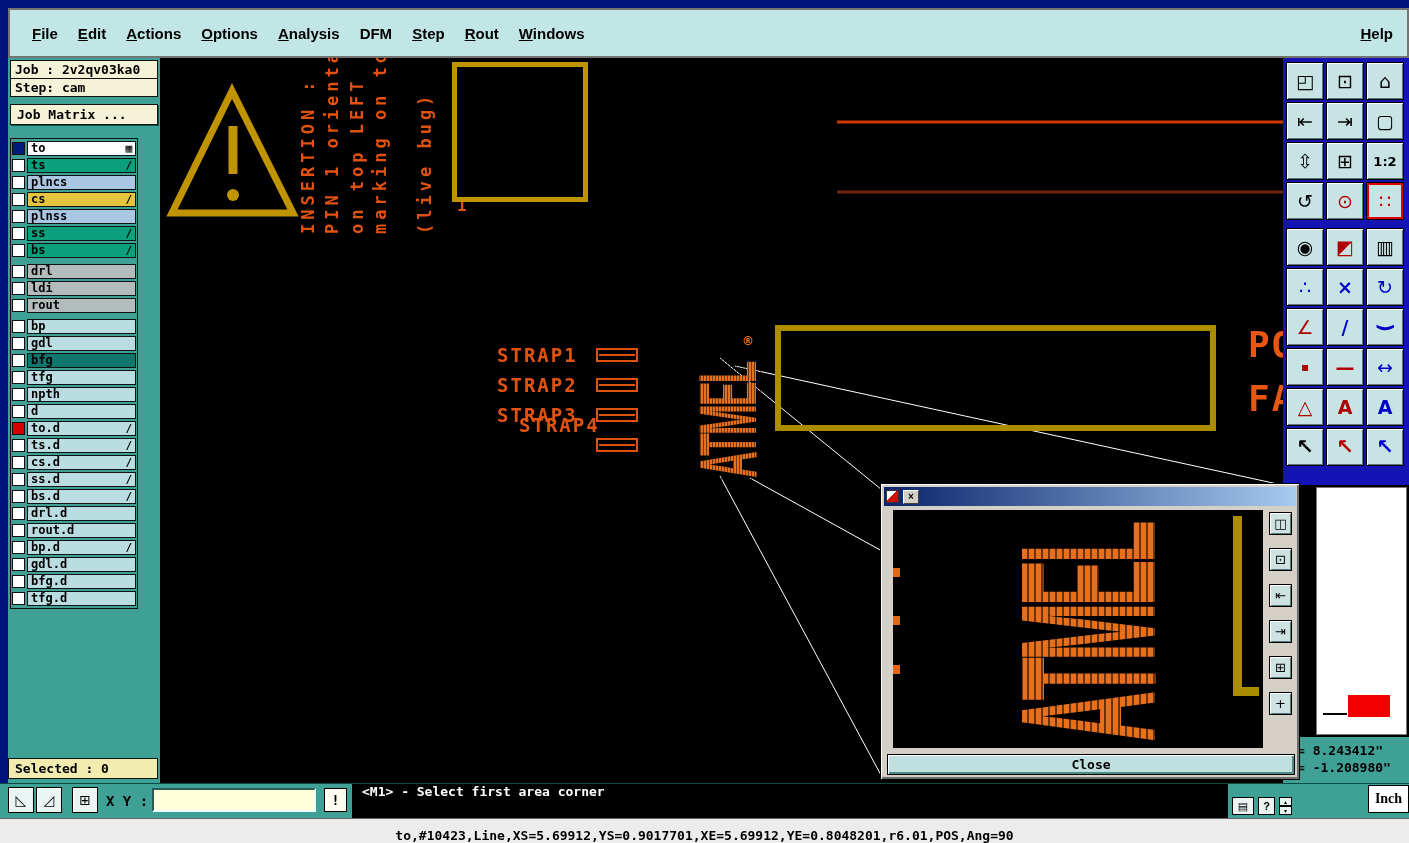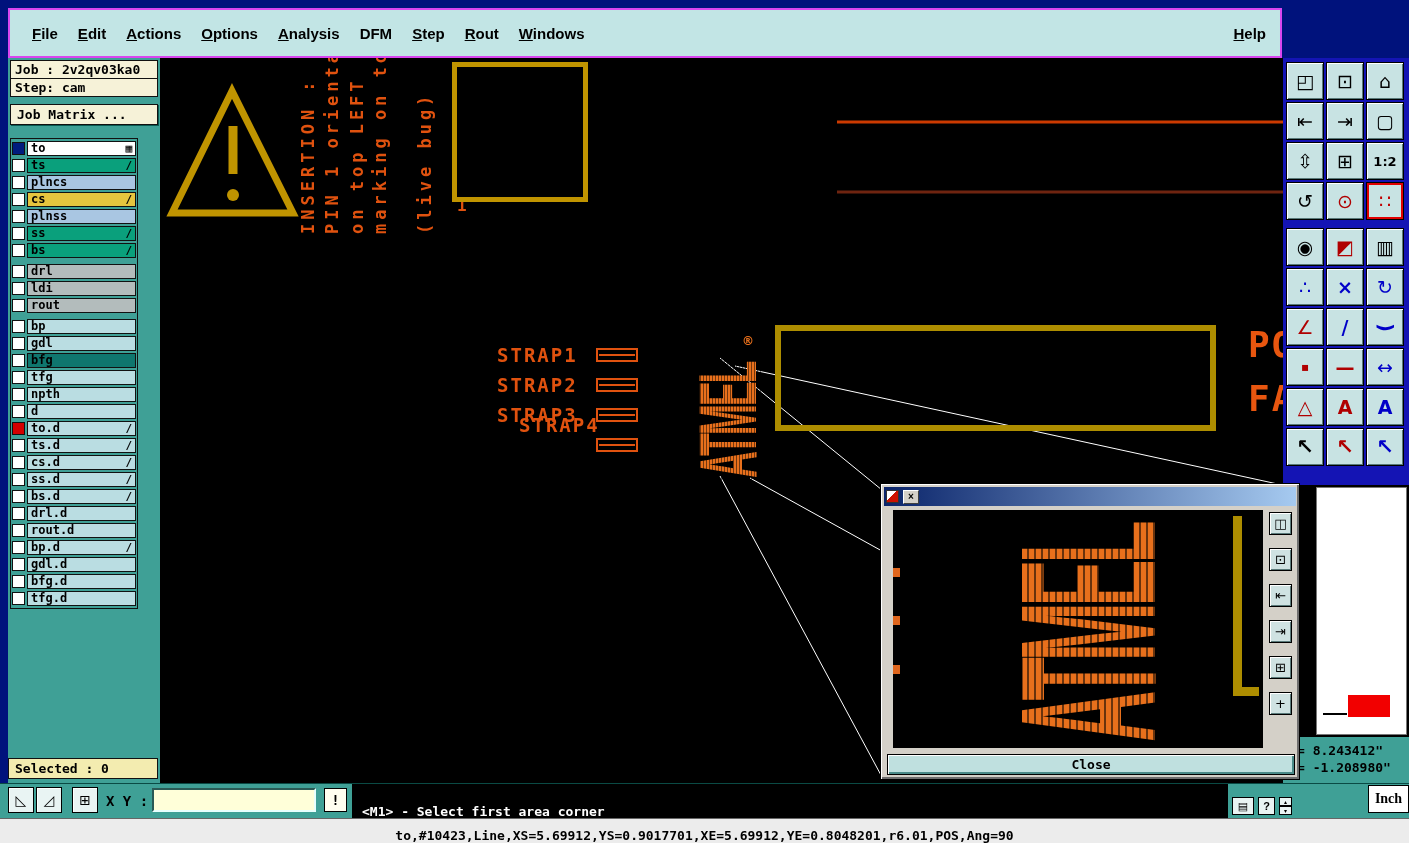--- a/index.html
+++ b/index.html
@@ -1,21 +1,21 @@
 <!DOCTYPE html>
 <html><head>
 <meta charset="utf-8">
 <style>
   * { margin:0; padding:0; box-sizing:border-box; }
   html,body { width:1409px; height:843px; }
   body { position:relative; background:#00127c; font-family:"Liberation Sans",sans-serif; overflow:hidden; }
   button { cursor:pointer; }
 
   
-  #menubar { position:absolute; left:8px; top:8px; width:1274px; height:50px; background:#c2e5e5; border:2px solid #d946ef; display:flex; }
+  #menubar { position:absolute; left:8px; top:8px; width:1401px; height:50px; background:#c2e5e5; border:2px solid #737373; display:flex; }
   #menus { position:relative; flex:1; display:flex; align-items:center; gap:20px; padding-left:22px; font-weight:bold; font-size:15px; color:#000; }
   .menu-item { cursor:default; white-space:nowrap; }
   .mn { text-decoration:underline; }
   #help-menu { position:absolute; right:14px; }
   #logo-panel { position:relative; width:384px; border-left:2px solid #1a1a1a; }
   #frontline { position:absolute; left:12px; top:6px; font-size:29px; font-style:italic; font-weight:bold; color:#16338e; letter-spacing:-1px; white-space:nowrap; }
   #frontline .bars { color:#d02010; font-size:24px; font-style:normal; margin-right:-3px; }
   #product { position:absolute; left:172px; top:4px; font-family:"Liberation Serif",serif; font-weight:bold; font-size:23px; color:#0a0a0a; white-space:nowrap; }
   #datetime { position:absolute; left:324px; top:5px; font-family:"Liberation Serif",serif; font-style:italic; font-weight:bold; font-size:12px; line-height:14px; white-space:nowrap; }
   #edition { position:absolute; left:216px; top:31px; font-family:"Liberation Serif",serif; font-style:italic; font-weight:bold; font-size:15px; }
@@ -88,21 +88,21 @@
 
   
   #bottombar { position:absolute; left:0; top:783px; width:1409px; height:35px; background:#3fa096; border-top:1px solid #0a4a44; }
   .bb-btn { position:absolute; top:3px; width:26px; height:26px; background:#e9f4f3; border:1px solid #000; box-shadow:inset 1px 1px 0 #fff; font-size:14px; text-align:center; padding:0; font-family:"DejaVu Sans",sans-serif; }
   #bb-tools .bb-btn:nth-child(1){ left:8px; }
   #bb-tools .bb-btn:nth-child(2){ left:36px; }
   #bb-tools .bb-btn:nth-child(3){ left:72px; }
   #xy-label { position:absolute; left:106px; top:9px; font:bold 14px "DejaVu Sans Mono",monospace; }
   #xy-input { position:absolute; left:152px; top:4px; width:164px; height:24px; background:#ffffd9; border:2px solid; border-color:#2a5a55 #e8fffd #e8fffd #2a5a55; font:13px "DejaVu Sans Mono",monospace; padding:0 4px; }
   #alert-btn { position:absolute; left:324px; top:4px; width:23px; height:24px; background:#fffef0; border:1px solid #000; font:bold 14px "DejaVu Sans Mono",monospace; padding:0; }
-  #message-strip { position:absolute; left:352px; top:0; width:876px; height:35px; background:#000; color:#fff; font:bold 13px "DejaVu Sans Mono",monospace; display:flex; align-items:flex-end; padding-left:10px; }
+  #message-strip { position:absolute; left:352px; top:0; width:876px; height:35px; background:#000; color:#fff; font:bold 13px "DejaVu Sans Mono",monospace; display:flex; align-items:flex-start; padding-left:10px; }
   #print-btn { position:absolute; left:1232px; top:13px; width:22px; height:18px; background:#e9f4f3; border:1px solid #000; font-size:11px; padding:0; }
   #qhelp-btn { position:absolute; left:1258px; top:13px; width:17px; height:18px; background:#e9f4f3; border:1px solid #000; font:bold 11px "Liberation Sans",sans-serif; padding:0; }
   #spinner { position:absolute; left:1279px; top:13px; width:13px; height:18px; display:flex; flex-direction:column; }
   .spin-btn { flex:1; font-size:6px; line-height:6px; background:#e9f4f3; border:1px solid #000; padding:0; }
   #units-box { position:absolute; left:1368px; top:1px; width:41px; height:28px; background:#ffffff; border:1px solid #000; display:flex; align-items:center; justify-content:center; font:bold 14px "Liberation Serif",serif; }
   #statusline { position:absolute; left:0; top:818px; width:1409px; height:25px; background:#ececec; border-top:1px solid #666; display:flex; align-items:flex-end; justify-content:center; font:bold 13px "DejaVu Sans Mono",monospace; color:#000; }
 </style>
 </head>
 <body>
 

